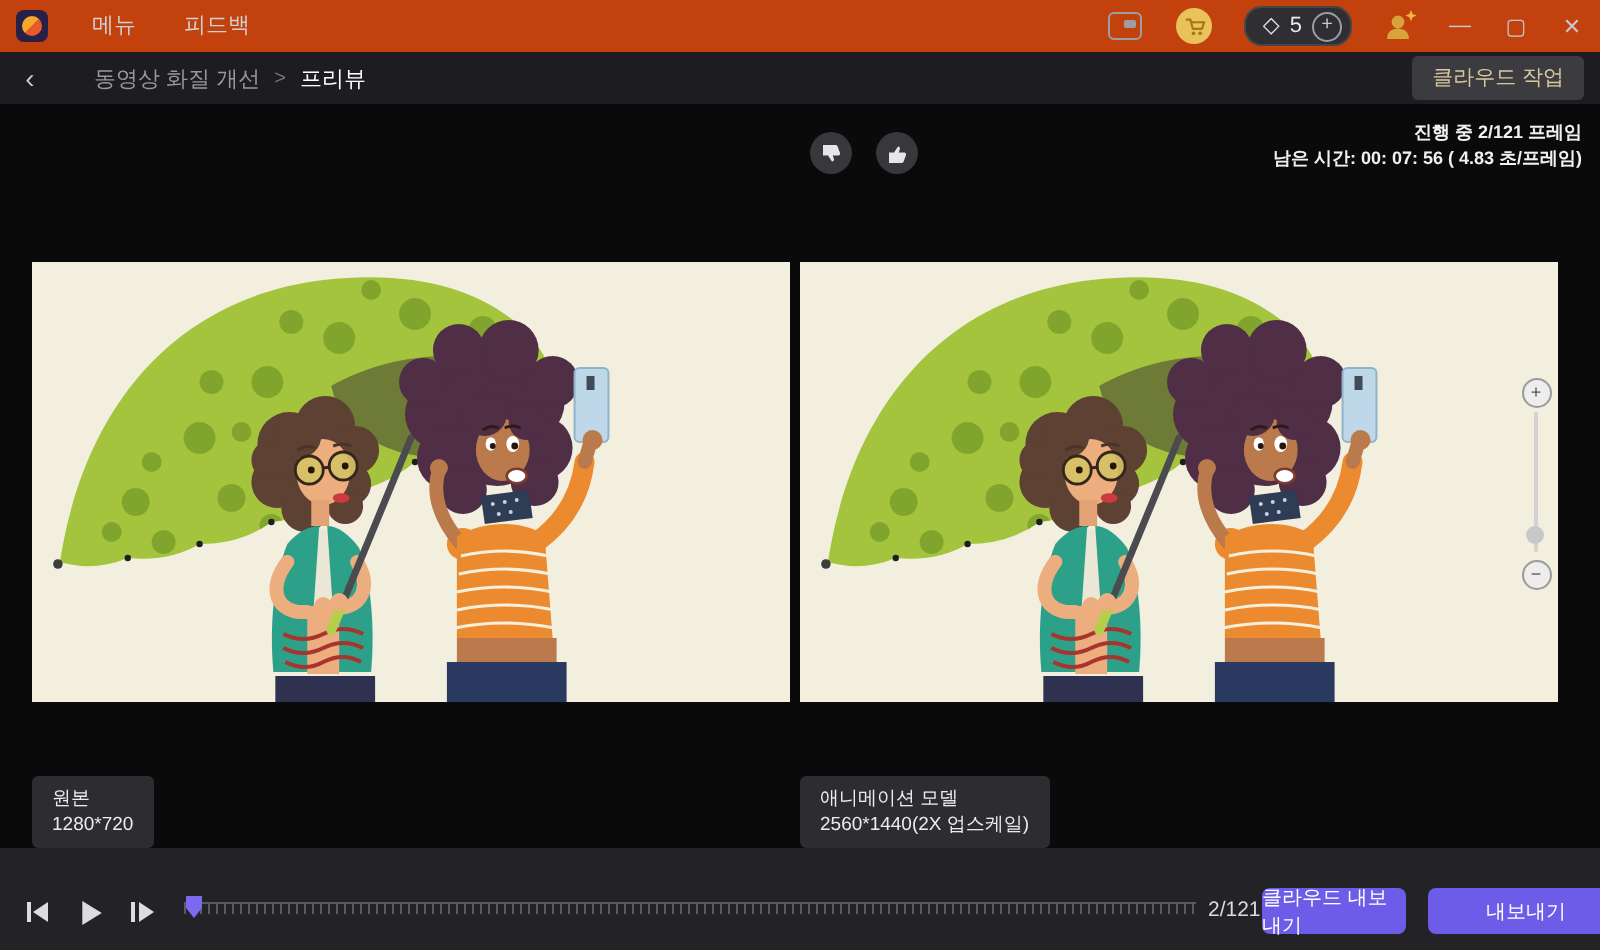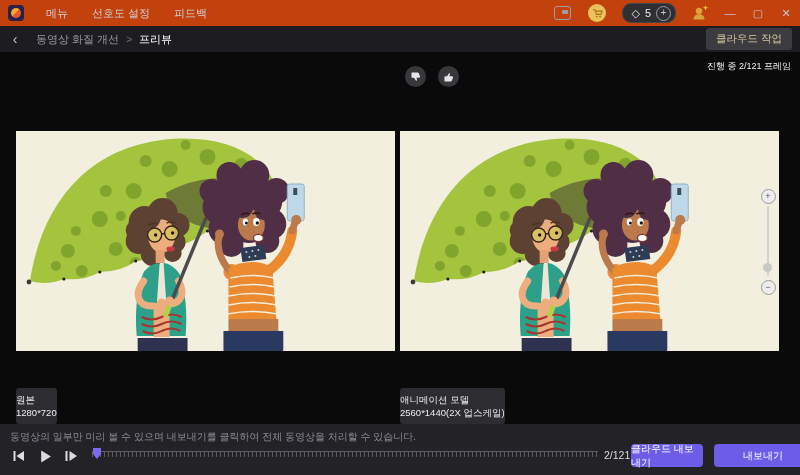--- a/index.html
+++ b/index.html
@@ -27,40 +27,40 @@
   .plus-circle{width:13px;height:13px;border:1.2px solid #9d9da4;border-radius:50%;color:#c8c8cd;
     font-size:10px;line-height:12px;text-align:center;}
   .account-btn{width:20px;height:18px;position:relative;margin:0 6px;flex:none;}
   .win-btn{width:28px;height:26px;display:flex;align-items:center;justify-content:center;
     color:#c6c6cb;font-size:11px;cursor:default;}
 
   
   .navbar{position:absolute;left:0;top:26px;width:800px;height:26px;background:#1d1d21;
     display:flex;align-items:center;}
   .back-btn{width:30px;text-align:center;color:#c9c9ce;font-size:14px;line-height:26px;}
-  .crumb-parent{font-size:11px;color:#97979e;margin-left:6px;}
+  .crumb-parent{font-size:11px;color:#97979e;margin-left:17px;}
   .crumb-sep{font-size:10px;color:#73737a;margin:0 7px;}
   .crumb-current{font-size:11px;color:#ffffff;font-weight:normal;}
   .cloud-task-btn{margin-left:auto;margin-right:8px;background:#3c3b40;border-radius:3px;
     padding:4px 10px;font-size:10.5px;color:#d8c7a0;cursor:default;}
 
   
   .preview{position:absolute;left:0;top:52px;width:800px;height:372px;background:#0a0a0a;}
   .progress-info{position:absolute;right:9px;top:8px;text-align:right;font-size:9px;
-    color:#f0f0f0;line-height:13px;}
+    color:#f0f0f0;line-height:13px;font-weight:bold;}
   .fb-btn{position:absolute;width:21px;height:21px;border-radius:50%;background:#38383c;
     display:flex;align-items:center;justify-content:center;}
   .fb-down{left:405px;top:14px;}
   .fb-up{left:438px;top:14px;}
   .panel{position:absolute;top:79px;width:379px;height:220px;background:#f2efdf;overflow:hidden;}
   .panel-left{left:16px;}
   .panel-right{left:400px;}
   .panel svg{display:block;width:100%;height:100%;}
   .res-label{position:absolute;top:336px;background:#2c2c31;border-radius:3px;
-    padding:5px 0;font-size:9.5px;line-height:13px;color:#ececee;}
+    padding:5px 10px;font-size:9.5px;line-height:13px;color:#ececee;}
   .res-label-left{left:16px;}
   .res-label-right{left:400px;}
 
   
   .zoom-slider{position:absolute;right:1px;top:58px;width:20px;height:106px;}
   .zs-btn{position:absolute;left:2.5px;width:13px;height:13px;border-radius:50%;background:#ededed;
     border:1px solid #9a9a9a;color:#555;font-size:9px;line-height:12px;text-align:center;}
   .zs-plus{top:0;}
   .zs-minus{bottom:0;}
   .zs-track{position:absolute;left:8.5px;top:17px;width:2px;height:70px;background:#d2d2d2;border-radius:1px;}
@@ -225,21 +225,20 @@
       </g>
     </g>
   </defs>
 </svg>
 
 <div class="window">
 
   <div class="titlebar">
     <div class="logo"></div>
     <div class="menu-item">메뉴</div>
-    <div class="menu-item">선호도 설정</div>
     <div class="menu-item">피드백</div>
     <div class="tb-spacer"></div>
     <div class="pip-icon"></div>
     <div class="coin-btn">
       <svg width="11" height="11" viewBox="0 0 12 12">
           <path d="M1.5 2 h2 l1.3 5 h5 l1.2 -3.6 h-7" stroke="#a8751c" stroke-width="1.2" fill="none" stroke-linecap="round" stroke-linejoin="round"></path>
           <circle cx="5.2" cy="9.4" r="1" fill="#a8751c"></circle>
           <circle cx="8.8" cy="9.4" r="1" fill="#a8751c"></circle>
         </svg>
     </div>
@@ -264,20 +263,21 @@
     <div class="back-btn">‹</div>
     <span class="crumb-parent">동영상 화질 개선</span>
     <span class="crumb-sep">&gt;</span>
     <span class="crumb-current">프리뷰</span>
     <div class="cloud-task-btn">클라우드 작업</div>
   </div>
 
   <div class="preview">
     <div class="progress-info">
       <div>진행 중 2/121 프레임</div>
+      <div>남은 시간: 00: 07: 56 ( 4.83 초/프레임)</div>
     </div>
 
     <div class="fb-btn fb-down">
       <svg width="12" height="12" viewBox="0 0 16 16">
           <path d="M2 2 h3 v7 H2 Z M5 8.5 l3 4.5 c1.2 0 1.6 -0.9 1.2 -2l-0.7 -2 h3.6 c1 0 1.6 -1 1.2 -1.9 l-1.6 -4.2 c-0.3 -0.6 -0.8 -0.9 -1.5 -0.9 H5 Z" fill="#e6e6e8"></path>
         </svg>
     </div>
     <div class="fb-btn fb-up">
       <svg width="12" height="12" viewBox="0 0 16 16">
           <path d="M2 14 h3 V7 H2 Z M5 7.5 l3 -4.5 c1.2 0 1.6 0.9 1.2 2 l-0.7 2 h3.6 c1 0 1.6 1 1.2 1.9 l-1.6 4.2 c-0.3 0.6 -0.8 0.9 -1.5 0.9 H5 Z" fill="#e6e6e8"></path>
@@ -306,21 +306,20 @@
       <div>원본</div>
       <div>1280*720</div>
     </div>
     <div class="res-label res-label-right">
       <div>애니메이션 모델</div>
       <div>2560*1440(2X 업스케일)</div>
     </div>
   </div>
 
   <div class="footer">
-    <div class="notice">동영상의 일부만 미리 볼 수 있으며 내보내기를 클릭하여 전체 동영상을 처리할 수 있습니다.</div>
 
     <div class="ctl-btn ctl-prev">
       <svg width="14" height="12" viewBox="0 0 14 12">
           <polygon points="12,1 4.5,6 12,11" fill="#dcdcde"></polygon>
           <rect x="1.5" y="1" width="2" height="10" fill="#dcdcde"></rect>
         </svg>
     </div>
     <div class="ctl-btn ctl-play">
       <svg width="13" height="13" viewBox="0 0 12 12">
           <polygon points="2,0.5 11,6 2,11.5" fill="#dcdcde"></polygon>

